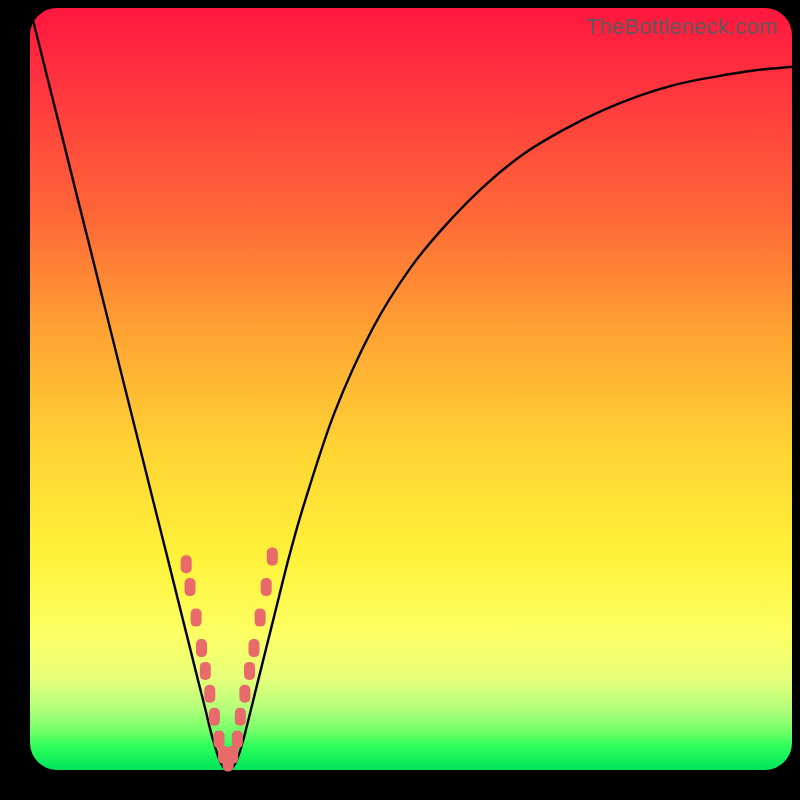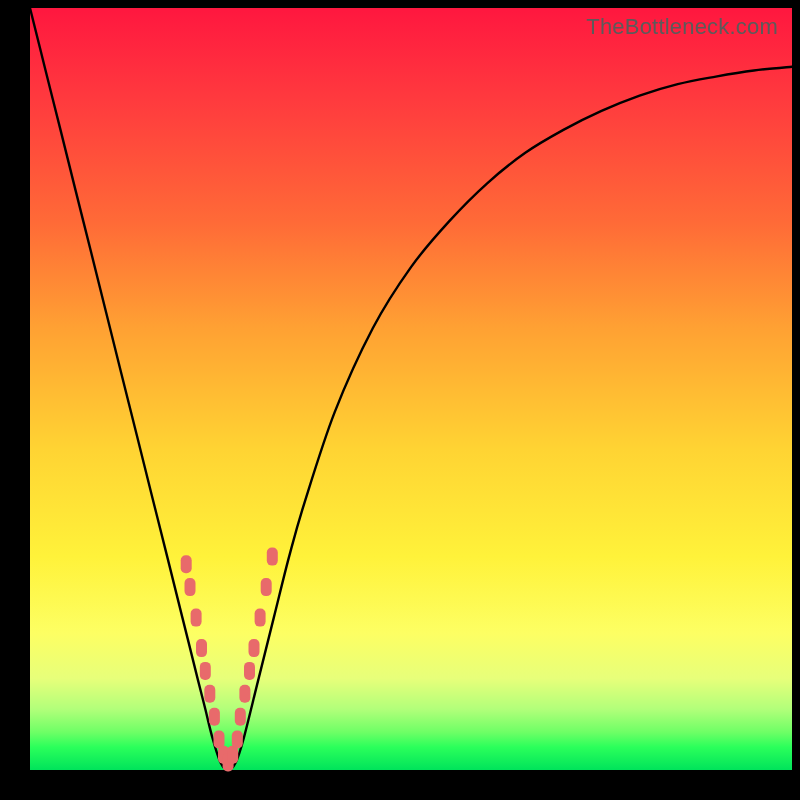--- a/index.html
+++ b/index.html
@@ -32,20 +32,21 @@
       #ffa133 42%,
       #ffd433 58%,
       #fff23a 72%,
       #fdff63 82%,
       #e7ff7a 88%,
       #b2ff7a 92%,
       #6fff66 95%,
       #2bff5b 97%,
       #00e35b 100%
     );
+    border-radius: 27px;
   }
   .watermark {
     position: absolute;
     top: 6px;
     right: 14px;
     color: #5b5b5b;
     font-size: 22px;
     letter-spacing: 0.2px;
     font-weight: 500;
     user-select: none;

